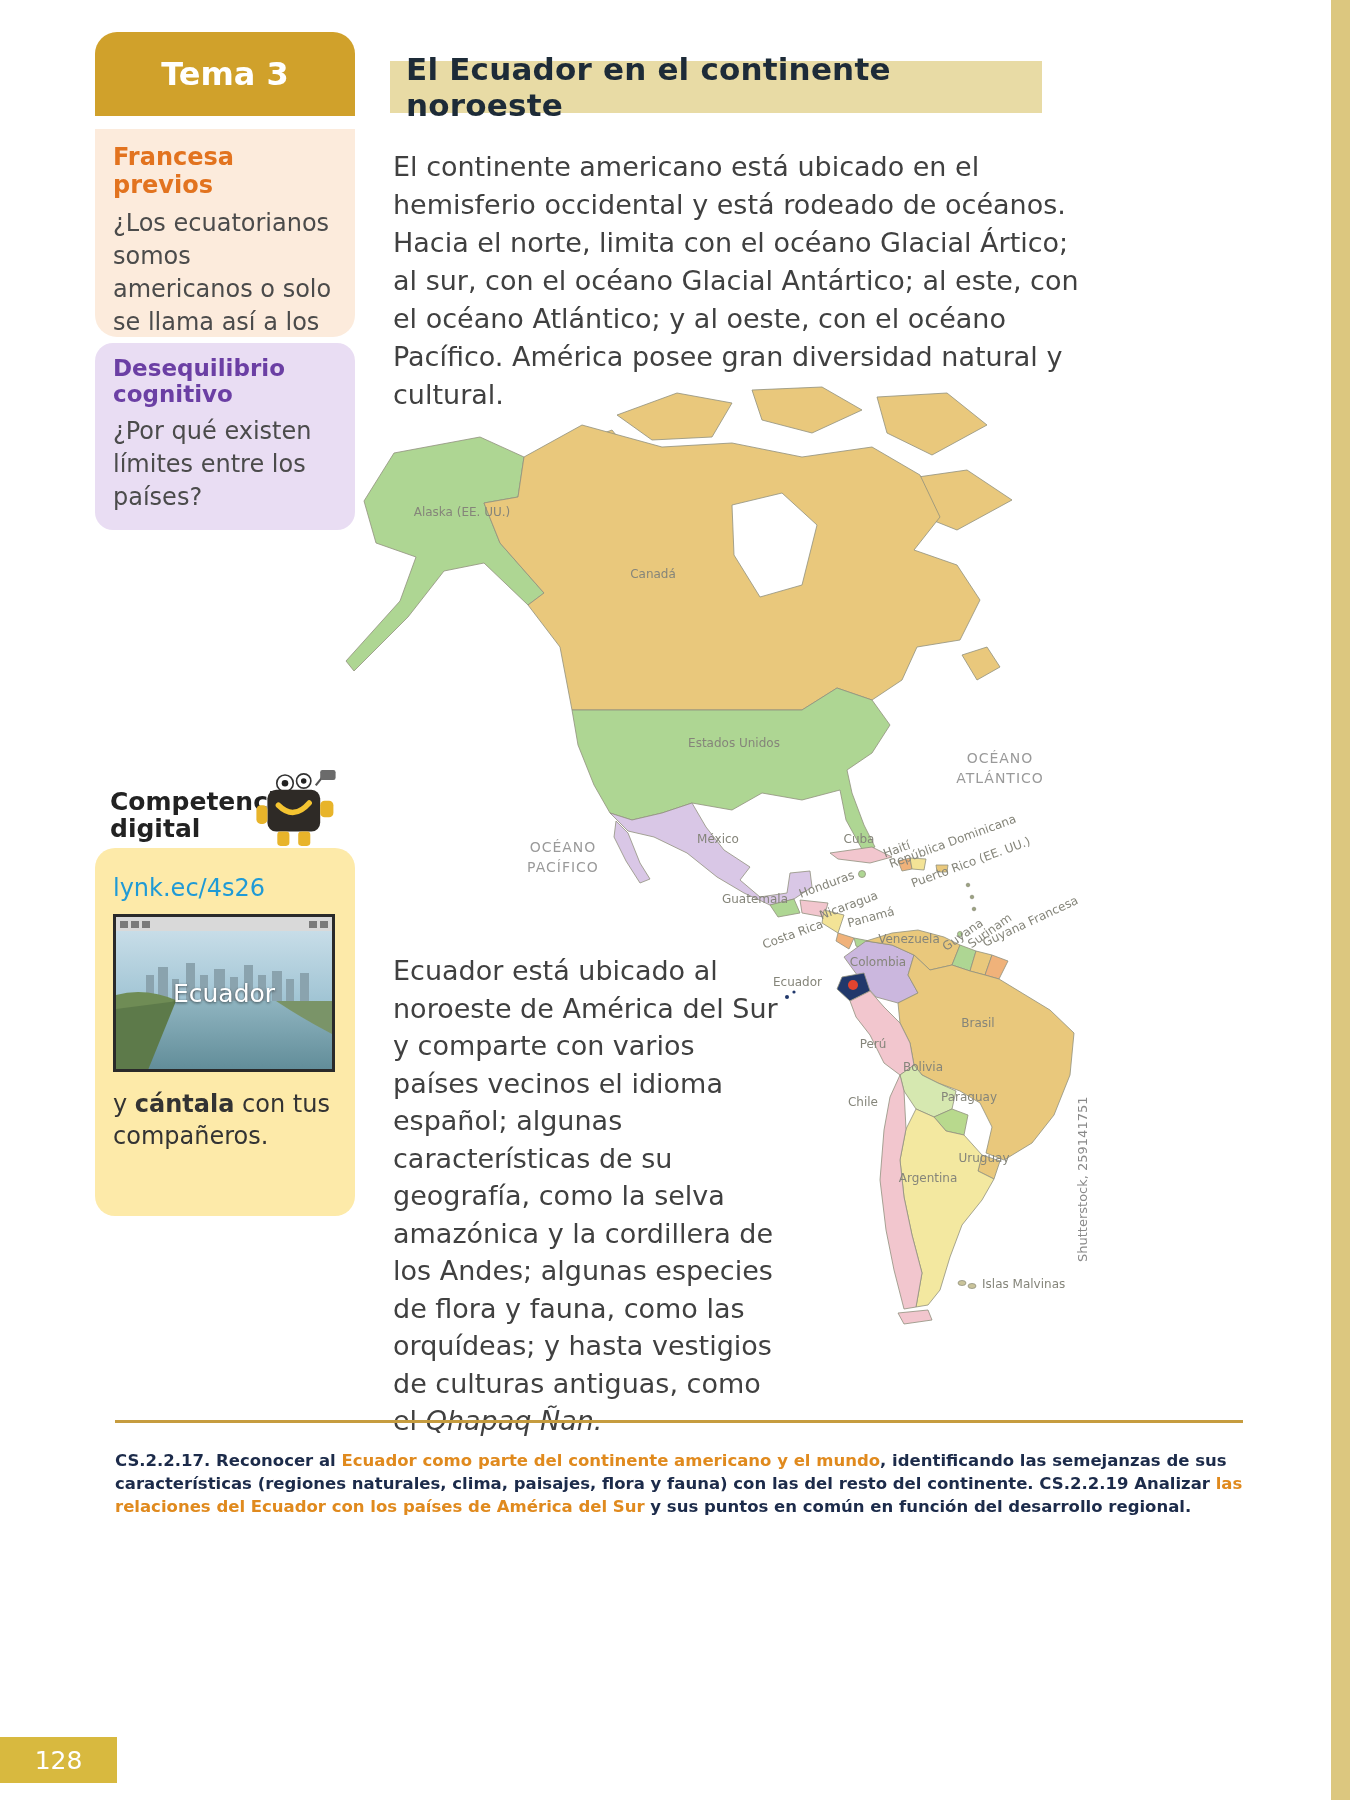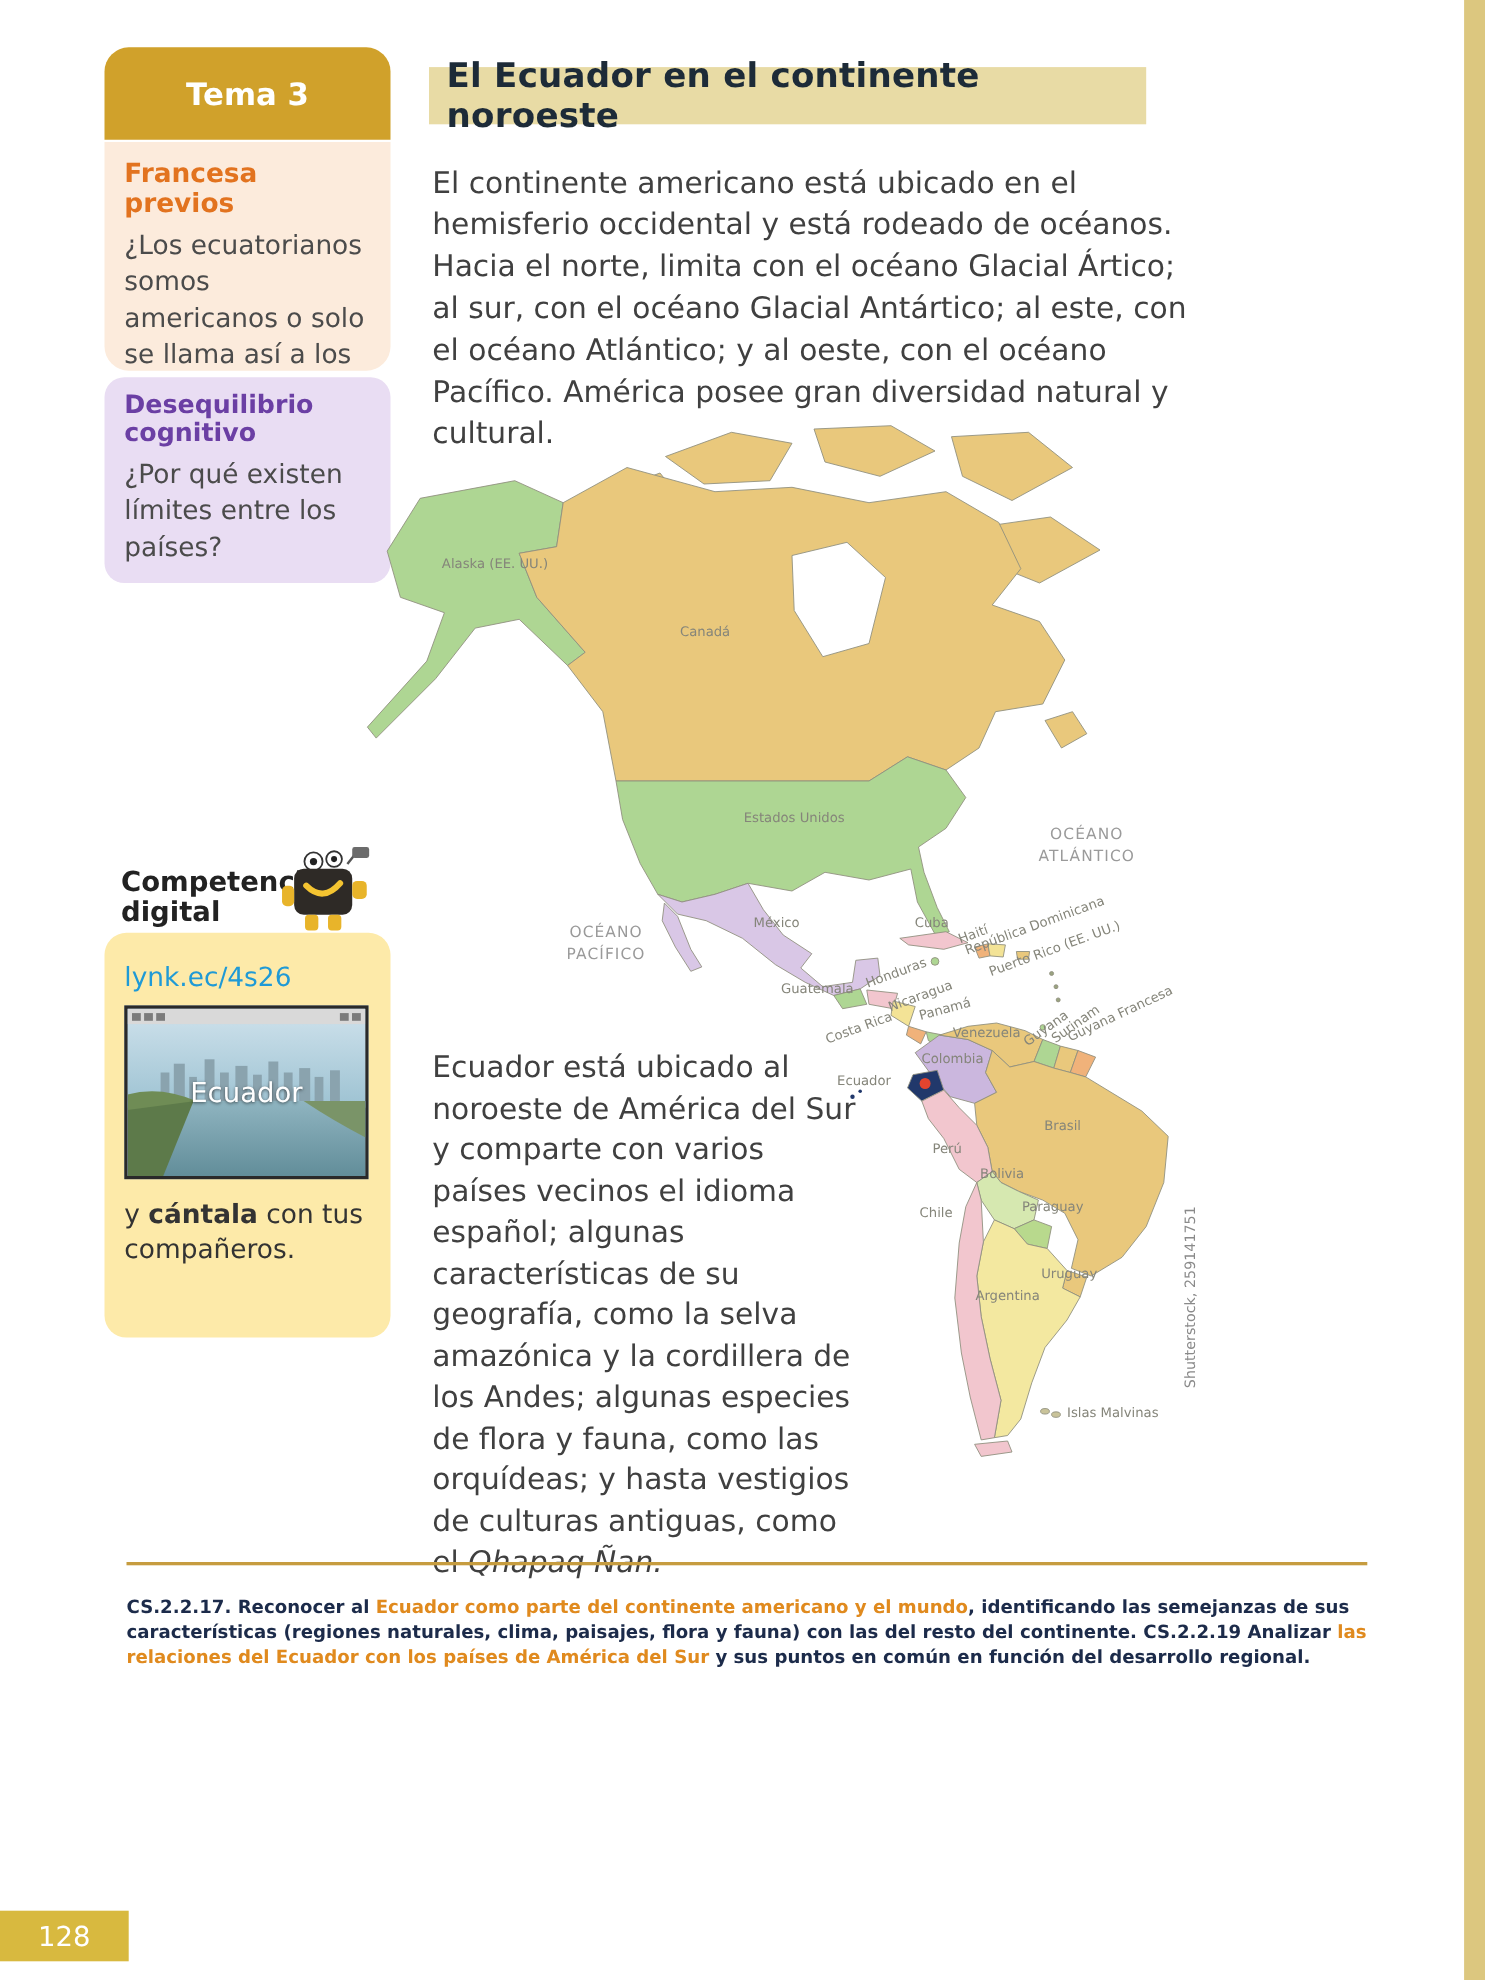--- a/index.html
+++ b/index.html
@@ -2,39 +2,39 @@
 <html><head>
 <meta charset="utf-8">
 <style>
   * { margin:0; padding:0; box-sizing:border-box; }
   html,body { background:#fff; }
   body { width:1350px; height:1800px; font-family:"DejaVu Sans","Liberation Sans",sans-serif; }
   .page { position:relative; width:1350px; height:1800px; background:#fff; overflow:hidden; }
 
   .right-stripe { position:absolute; right:0; top:0; width:19px; height:1800px; background:#dcc77f; }
 
-  .tema-box { position:absolute; left:95px; top:43px; width:260px; height:84px; background:#d0a12b;
+  .tema-box { position:absolute; left:95px; top:32px; width:260px; height:84px; background:#d0a12b;
               border-radius:22px 22px 0 0; display:flex; align-items:center; justify-content:center;
-              color:#fff; font-size:28px; font-weight:bold; }
+              color:#fff; font-size:32px; font-weight:bold; }
   .peach-box { position:absolute; left:95px; top:129px; width:260px; height:208px; background:#fcebdc;
                border-radius:0 0 22px 22px; padding:14px 18px; }
   .peach-box h3 { color:#e2731f; font-size:24px; font-weight:bold; margin-bottom:8px; }
   .peach-box p { font-size:24px; line-height:33px; color:#4b4b4b; }
   .purple-box { position:absolute; left:95px; top:343px; width:260px; background:#e9ddf3;
                 border-radius:18px; padding:12px 18px 16px 18px; }
   .purple-box h3 { color:#6b3fa4; font-size:23px; font-weight:bold; margin-bottom:8px; }
   .purple-box p { font-size:24px; line-height:33px; color:#4b4b4b; }
 
   .title-bar { position:absolute; left:390px; top:61px; width:652px; height:52px; background:#e8dba5;
                display:flex; align-items:center; padding-left:16px; }
   .title-bar span { font-size:31px; font-weight:bold; color:#1d2b38; letter-spacing:0.2px; }
 
   .intro { position:absolute; left:393px; top:148px; width:705px; font-size:27px; line-height:38px; color:#404040; }
 
-  .map-wrap { position:absolute; left:320px; top:385px; width:760px; height:950px; }
+  .map-wrap { position:absolute; left:332px; top:385px; width:760px; height:950px; }
   .map-label { font-size:12px; fill:#85857a; }
   .ocean-label { font-size:14px; fill:#9a9a9a; letter-spacing:1px; }
 
   .credit { position:absolute; left:1075px; top:1262px; transform:rotate(-90deg); transform-origin:0 0;
             font-size:13px; color:#8a8a8a; white-space:nowrap; }
 
   .comp-heading { position:absolute; left:110px; top:788px; font-size:25px; line-height:27px;
                   font-weight:bold; color:#222; }
   .comp-heading span { display:block; }
   .mascot { position:absolute; left:252px; top:770px; width:88px; height:88px; }

